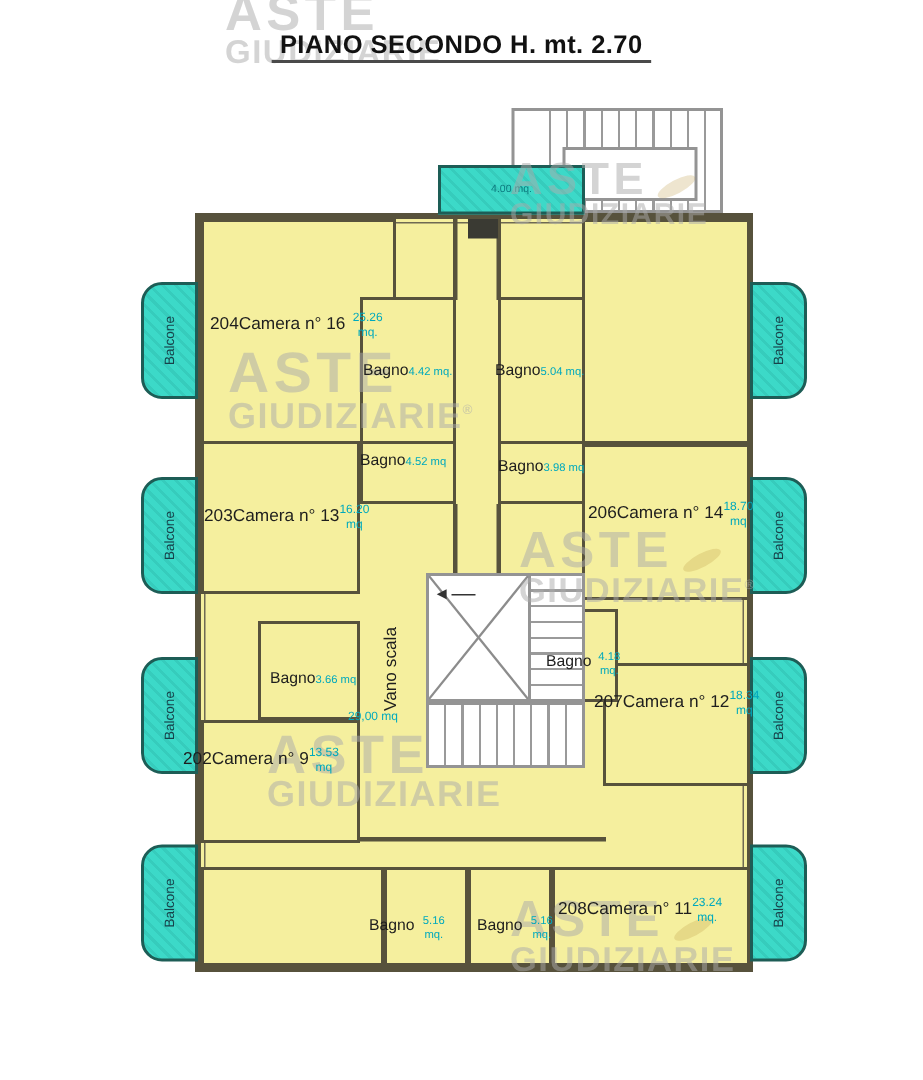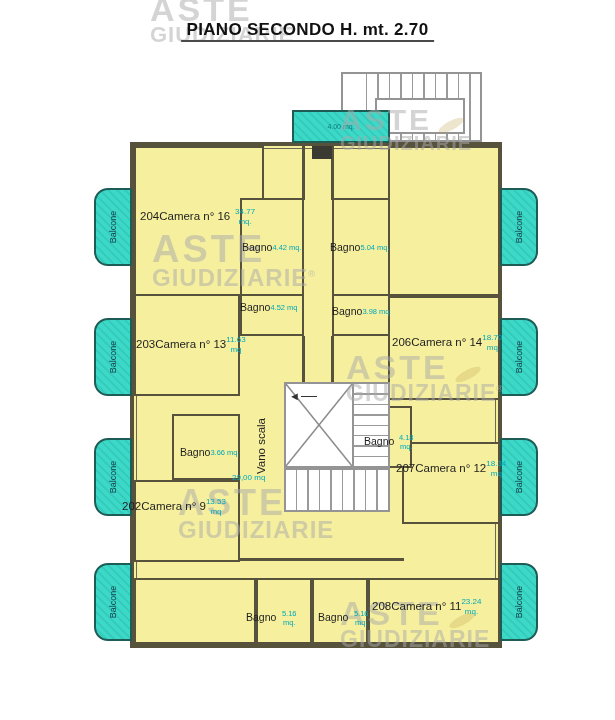--- a/index.html
+++ b/index.html
@@ -135,26 +135,26 @@
   <div class="balcony right" style="top:438px;">
       <span>Balcone</span>
     </div>
   <div class="balcony right" style="top:563px;">
       <span>Balcone</span>
     </div>
 
   <div class="rlabel" style="left:140px;top:206px;width:120px;">
     <span class="num">204</span>
     <span class="nm">Camera n° 16</span>
-    <span class="area">34.77 mq.</span>
+    <span class="area">25.26 mq.</span>
   </div>
   <div class="rlabel" style="left:136px;top:334px;width:104px;">
     <span class="num">203</span>
     <span class="nm">Camera n° 13</span>
-    <span class="area">11.63 mq</span>
+    <span class="area">16.20 mq</span>
   </div>
   <div class="rlabel" style="left:392px;top:332px;width:104px;">
     <span class="num">206</span>
     <span class="nm">Camera n° 14</span>
     <span class="area">18.70 mq</span>
   </div>
   <div class="rlabel" style="left:122px;top:496px;width:104px;">
     <span class="num">202</span>
     <span class="nm">Camera n° 9</span>
     <span class="area">13.53 mq</span>

